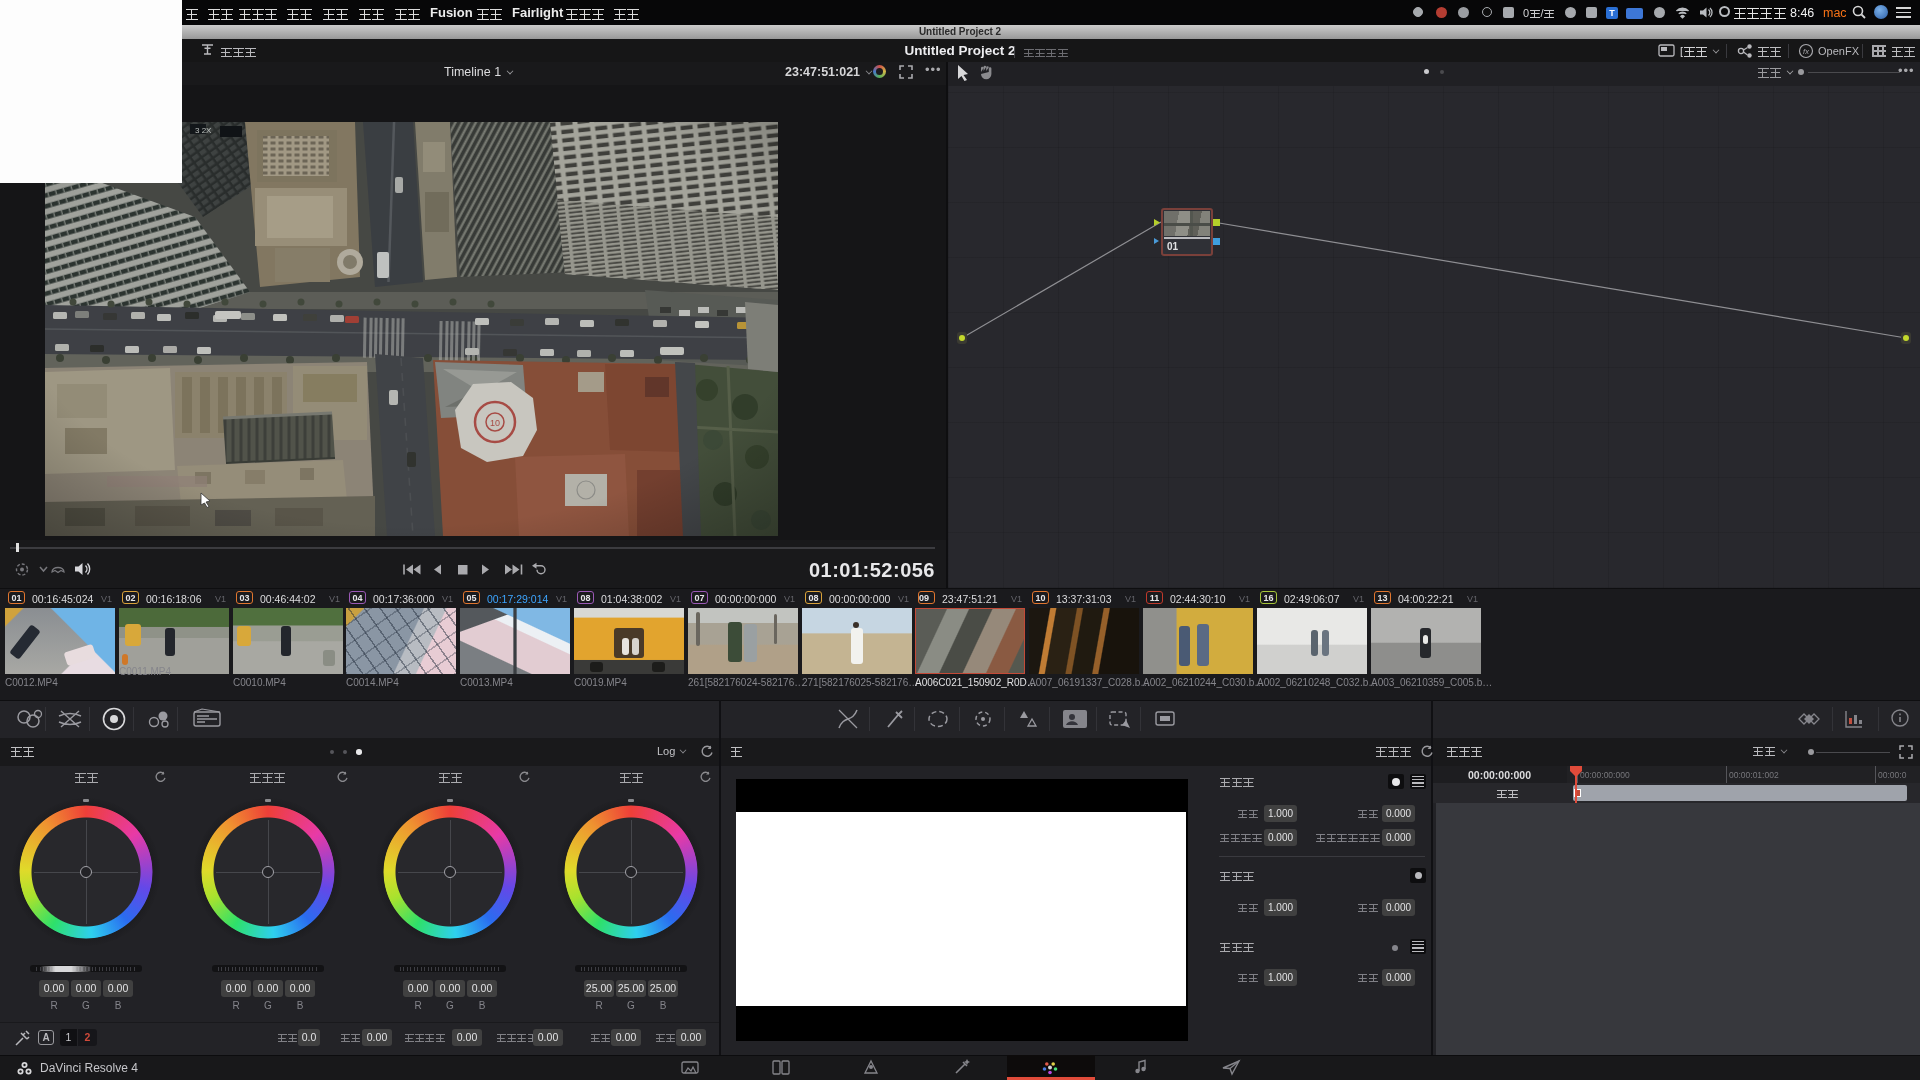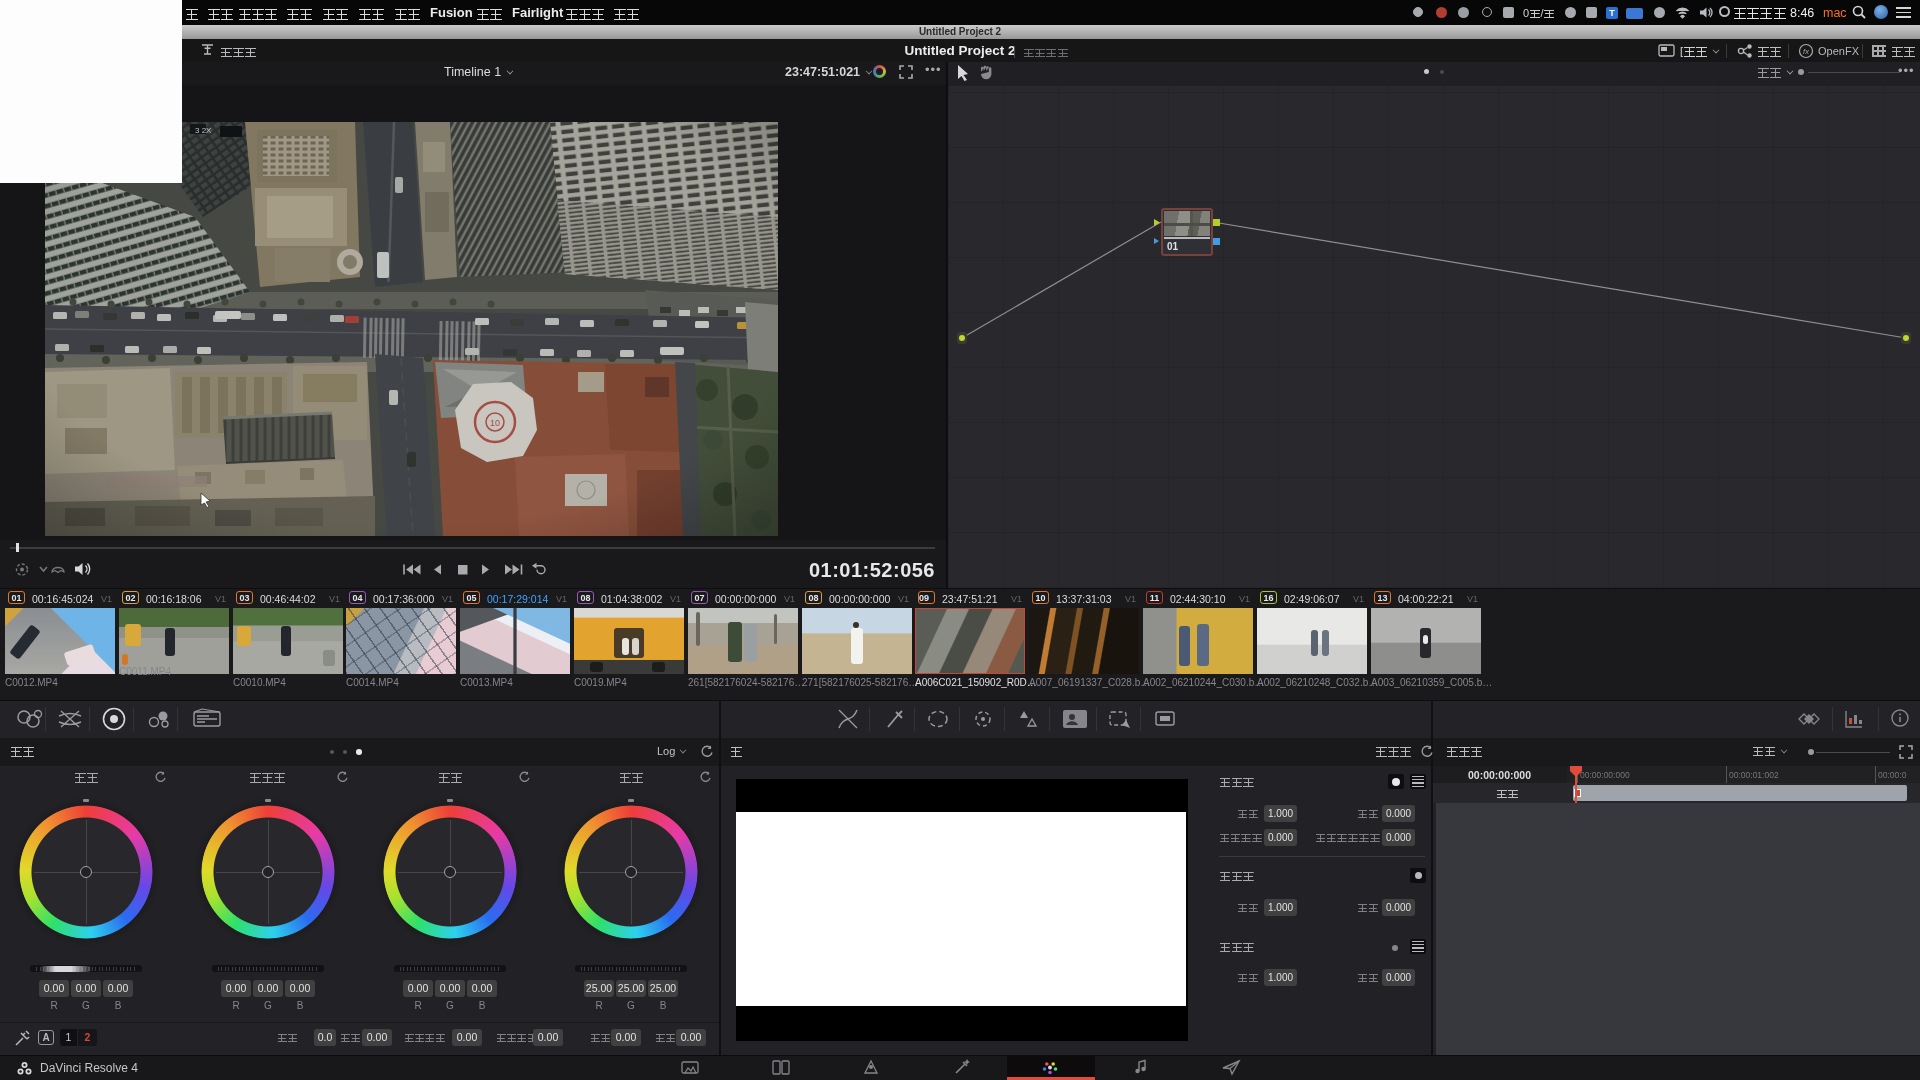--- a/index.html
+++ b/index.html
@@ -610,21 +610,21 @@
 <div class="vbox" style="left:648px;top:980px;width:30px;height:17px">25.00</div>
 <div class="tx" style="left:648px;top:1000px;width:30px;text-align:center;font-size:10px;color:#85858b">B</div>
 <div class="abs" style="left:0;top:1022px;width:719px;height:33px;background:#232327;border-top:1px solid #19191c"></div>
 <svg class="abs" style="left:14px;top:1029px" width="18" height="18">
     <path d="M2,16 L9,9 M7,4 l6,6 M12,2 l3,3 M9,6 l2,-2 M13,10 l2,-2" stroke="#b9b9bd" stroke-width="1.5" fill="none"></path>
   </svg>
 <div class="abs" style="left:38px;top:1030px;width:16px;height:15px;border:1.5px solid #9a9a9e;border-radius:3px;color:#b9b9bd;font-size:10px;text-align:center;line-height:14px;font-weight:bold">A</div>
 <div class="abs" style="left:60px;top:1029px;width:17px;height:17px;background:#101013;border-radius:3px 0 0 3px;color:#cacace;font-size:10.5px;text-align:center;line-height:17px">1</div>
 <div class="abs" style="left:78px;top:1029px;width:19px;height:17px;background:#16161a;border-radius:0 3px 3px 0;color:#d04a3a;font-size:10.5px;font-weight:bold;text-align:center;line-height:17px">2</div>
 <div class="tx" style="left:277px;top:1032px;font-size:10px;color:#85858b"><i class="cj" style="width:9px;height:9px;opacity:0.95"></i><i class="cj" style="width:9px;height:9px;opacity:0.95"></i></div>
-<div class="vbox" style="left:314px;top:1029px;width:22px;height:17px">0.0</div>
+<div class="vbox" style="left:298px;top:1029px;width:22px;height:17px">0.0</div>
 <div class="tx" style="left:340px;top:1032px;font-size:10px;color:#85858b"><i class="cj" style="width:9px;height:9px;opacity:0.95"></i><i class="cj" style="width:9px;height:9px;opacity:0.95"></i></div>
 <div class="vbox" style="left:362px;top:1029px;width:30px;height:17px">0.00</div>
 <div class="tx" style="left:404px;top:1032px;font-size:10px;color:#85858b"><i class="cj" style="width:9px;height:9px;opacity:0.95"></i><i class="cj" style="width:9px;height:9px;opacity:0.95"></i><i class="cj" style="width:9px;height:9px;opacity:0.95"></i><i class="cj" style="width:9px;height:9px;opacity:0.95"></i></div>
 <div class="vbox" style="left:452px;top:1029px;width:30px;height:17px">0.00</div>
 <div class="tx" style="left:496px;top:1032px;font-size:10px;color:#85858b"><i class="cj" style="width:9px;height:9px;opacity:0.95"></i><i class="cj" style="width:9px;height:9px;opacity:0.95"></i><i class="cj" style="width:9px;height:9px;opacity:0.95"></i><i class="cj" style="width:9px;height:9px;opacity:0.95"></i></div>
 <div class="vbox" style="left:533px;top:1029px;width:30px;height:17px">0.00</div>
 <div class="tx" style="left:590px;top:1032px;font-size:10px;color:#85858b"><i class="cj" style="width:9px;height:9px;opacity:0.95"></i><i class="cj" style="width:9px;height:9px;opacity:0.95"></i></div>
 <div class="vbox" style="left:611px;top:1029px;width:30px;height:17px">0.00</div>
 <div class="tx" style="left:655px;top:1032px;font-size:10px;color:#85858b"><i class="cj" style="width:9px;height:9px;opacity:0.95"></i><i class="cj" style="width:9px;height:9px;opacity:0.95"></i></div>
 <div class="vbox" style="left:676px;top:1029px;width:30px;height:17px">0.00</div>

